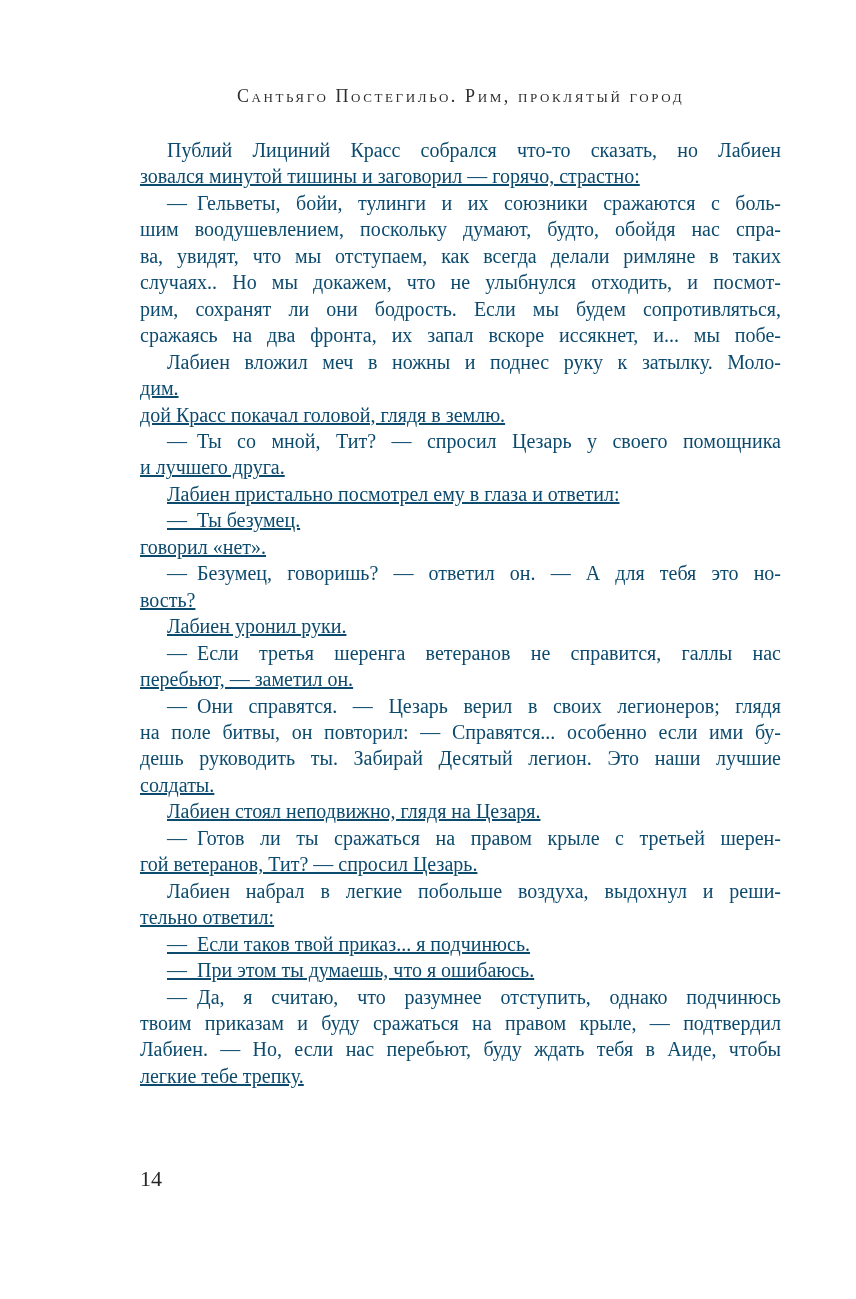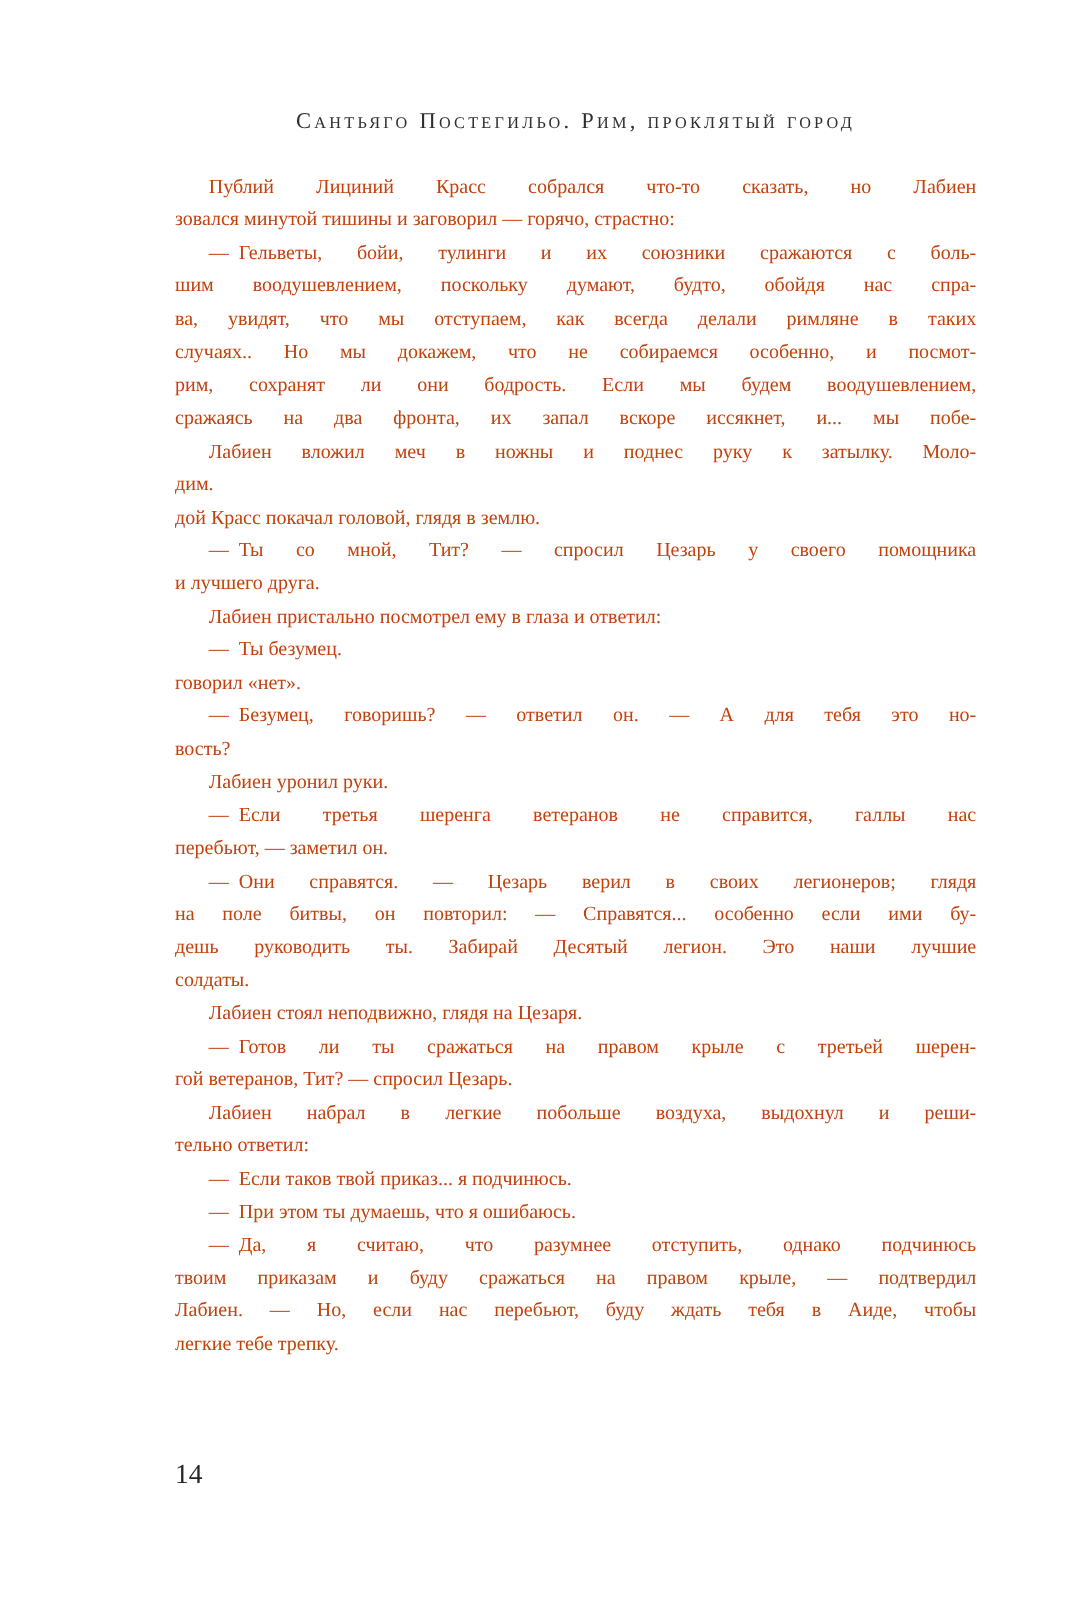--- a/index.html
+++ b/index.html
@@ -26,32 +26,33 @@
     letter-spacing: 2.6px;
     font-size: 18px;
     color: #2e2e2e;
     white-space: nowrap;
   }
   .page-text {
     position: absolute;
     left: 128px;
     top: 137px;
     width: 641px;
-    color: #c2410c;
-    font-size: 16px;
+    color: #0c4a6e;
+    font-size: 20px;
     line-height: 26.45px;
   }
   .line {
     white-space: nowrap;
     text-align: justify;
     text-align-last: justify;
     text-justify: inter-word;
   }
   .line.plast {
     text-align-last: left;
+    text-decoration: underline;
   }
   .line.first {
     padding-left: 27px;
   }
   .folio {
     position: absolute;
     left: 128px;
     top: 1166px;
     width: 641px;
     text-align: left;
@@ -64,22 +65,22 @@
 
 <div id="page">
   <div class="running-header">Сантьяго Постегильо. Рим, проклятый город</div>
 
   <div class="page-text">
       <div class="line first">Публий Лициний Красс собрался что-то сказать, но Лабиен</div>
       <div class="line plast">зовался минутой тишины и заговорил — горячо, страстно:</div>
       <div class="line first">— Гельветы, бойи, тулинги и их союзники сражаются с боль-</div>
       <div class="line">шим воодушевлением, поскольку думают, будто, обойдя нас спра-</div>
       <div class="line">ва, увидят, что мы отступаем, как всегда делали римляне в таких</div>
-      <div class="line">случаях.. Но мы докажем, что не собираемся особенно, и посмот-</div>
-      <div class="line">рим, сохранят ли они бодрость. Если мы будем воодушевлением,</div>
+      <div class="line">случаях.. Но мы докажем, что не улыбнулся отходить, и посмот-</div>
+      <div class="line">рим, сохранят ли они бодрость. Если мы будем сопротивляться,</div>
       <div class="line">сражаясь на два фронта, их запал вскоре иссякнет, и... мы побе-</div>
       <div class="line first">Лабиен вложил меч в ножны и поднес руку к затылку. Моло-</div>
       <div class="line plast">дим.</div>
       <div class="line plast">дой Красс покачал головой, глядя в землю.</div>
       <div class="line first">— Ты со мной, Тит? — спросил Цезарь у своего помощника</div>
       <div class="line plast">и лучшего друга.</div>
       <div class="line first plast">Лабиен пристально посмотрел ему в глаза и ответил:</div>
       <div class="line first plast">— Ты безумец.</div>
       <div class="line plast">говорил «нет».</div>
       <div class="line first">— Безумец, говоришь? — ответил он. — А для тебя это но-</div>

